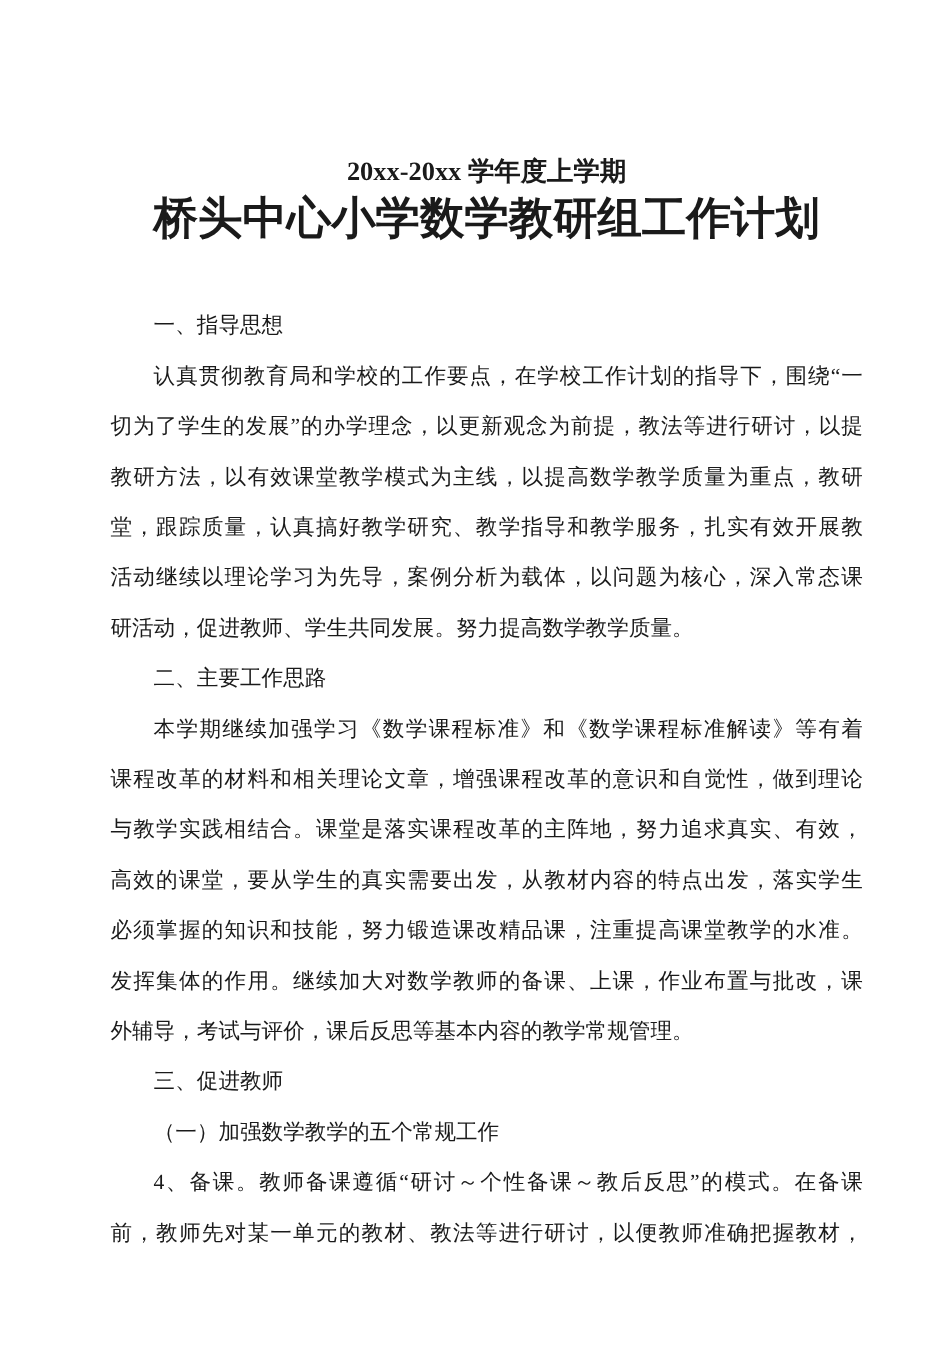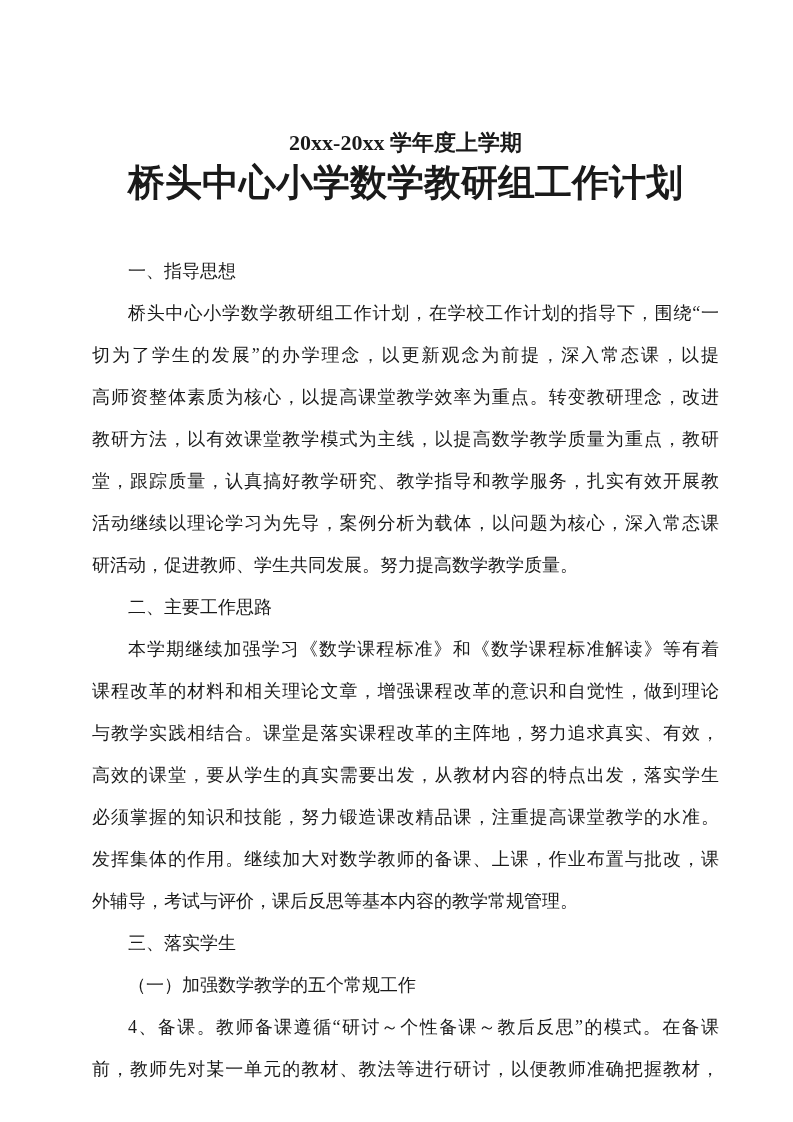--- a/index.html
+++ b/index.html
@@ -62,34 +62,33 @@
 </style>
 </head>
 <body>
 
 <div class="page" style="background: rgb(255, 255, 255); color: rgb(26, 26, 26);">
   <div class="content">
     <div class="title1">20xx-20xx 学年度上学期</div>
     <div class="title2">桥头中心小学数学教研组工作计划</div>
     <div class="docbody">
         <div class="line heading">一、指导思想</div>
-        <div class="line first just">桥头中心小学数学教研组工作计划，在学校工作计划的指导下，围绕“一</div>
-        <div class="line just">切为了学生的发展”的办学理念，以更新观念为前提，深入常态课，以提</div>
-        <div class="line just">高师资整体素质为核心，以提高课堂教学效率为重点。转变教研理念，改进</div>
+        <div class="line first just">认真贯彻教育局和学校的工作要点，在学校工作计划的指导下，围绕“一</div>
+        <div class="line just">切为了学生的发展”的办学理念，以更新观念为前提，教法等进行研讨，以提</div>
         <div class="line just">教研方法，以有效课堂教学模式为主线，以提高数学教学质量为重点，教研</div>
         <div class="line just">堂，跟踪质量，认真搞好教学研究、教学指导和教学服务，扎实有效开展教</div>
         <div class="line just">活动继续以理论学习为先导，案例分析为载体，以问题为核心，深入常态课</div>
         <div class="line">研活动，促进教师、学生共同发展。努力提高数学教学质量。</div>
         <div class="line heading">二、主要工作思路</div>
         <div class="line first just">本学期继续加强学习《数学课程标准》和《数学课程标准解读》等有着</div>
         <div class="line just">课程改革的材料和相关理论文章，增强课程改革的意识和自觉性，做到理论</div>
         <div class="line just">与教学实践相结合。课堂是落实课程改革的主阵地，努力追求真实、有效，</div>
         <div class="line just">高效的课堂，要从学生的真实需要出发，从教材内容的特点出发，落实学生</div>
         <div class="line just">必须掌握的知识和技能，努力锻造课改精品课，注重提高课堂教学的水准。</div>
         <div class="line just">发挥集体的作用。继续加大对数学教师的备课、上课，作业布置与批改，课</div>
         <div class="line">外辅导，考试与评价，课后反思等基本内容的教学常规管理。</div>
-        <div class="line heading">三、落实学生</div>
+        <div class="line heading">三、促进教师</div>
         <div class="line subheading">（一）加强数学教学的五个常规工作</div>
         <div class="line first just">4、备课。教师备课遵循“研讨～个性备课～教后反思”的模式。在备课</div>
         <div class="line just">前，教师先对某一单元的教材、教法等进行研讨，以便教师准确把握教材，</div>
       </div>
   </div>
 </div>
 
 </body></html>

